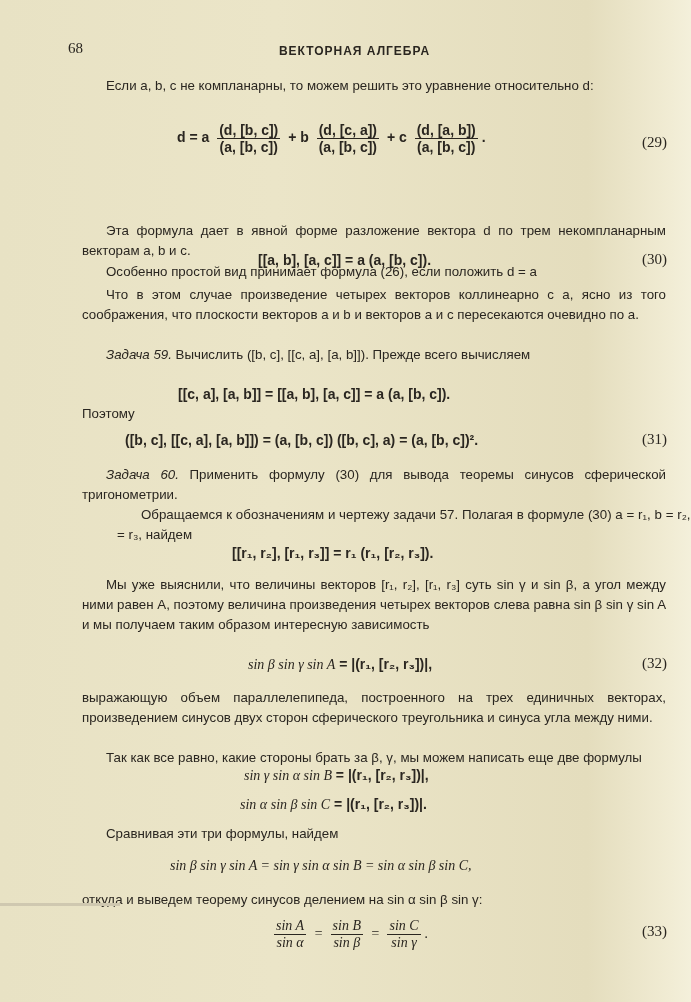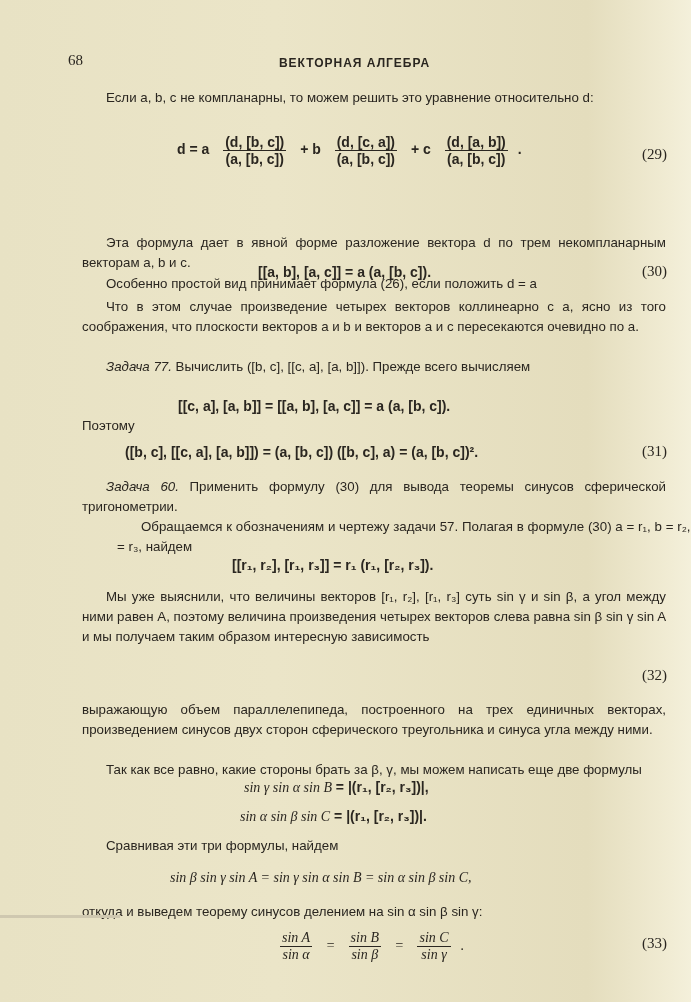--- a/index.html
+++ b/index.html
@@ -3,30 +3,30 @@
 <meta charset="utf-8">
 <style>
   html, body { margin:0; padding:0; }
   body {
     width:691px; height:1002px; overflow:hidden;
     background: linear-gradient(90deg, #e8e2c4 0%, #ebe5c8 40%, #e4ddbd 85%, #f1ecd4 97%, #f4f0db 100%);
     font-family: "Liberation Sans", sans-serif;
     color:#2a2620;
     position:relative;
   }
-  .page { position:absolute; left:0; top:16px; width:691px; height:902px; }
+  .page { position:absolute; left:0; top:4px; width:691px; height:902px; }
   .abs { position:absolute; white-space:nowrap; }
   .header-num { left:68px; top:36px; font-family:"Liberation Serif", serif; font-size:15px; }
   .header-title { left:0; width:691px; text-align:center; top:40px; font-size:12px; letter-spacing:1px; font-weight:bold;margin-left:9px; }
   .p { position:absolute; left:82px; width:584px; font-size:13.3px; line-height:20px; text-align:justify; }
   .ind { text-indent:24px; }
   .ital { font-style:italic; }
   .eq { position:absolute; font-size:14px; font-weight:bold; white-space:nowrap; }
   .eqno { position:absolute; right:24px; font-family:"Liberation Serif", serif; font-size:15px; }
-  .frac { display:inline-block; vertical-align:middle; text-align:center; margin:0 10px; }
+  .frac { display:inline-block; vertical-align:middle; text-align:center; margin:0 4px; }
   .frac .num { display:block; border-bottom:1.3px solid #2a2620; padding:0 2px; }
   .frac .den { display:block; padding:0 2px; }
   .it { font-style:italic; font-family:"Liberation Serif", serif; font-weight:normal; }
   .bottom-edge { position:absolute; left:0; bottom:0; width:120px; height:3px; background:#cfc8b0; }
 </style>
 </head>
 <body>
 
 <div class="page">
 
@@ -56,39 +56,42 @@
 
   <div class="p ind" style="top:178px;margin-top:39px;">Эта формула дает в явной форме разложение вектора d по трем некомпланарным векторам a, b и c.</div>
   <div class="p ind" style="top:218px;margin-top:40px;">Особенно простой вид принимает формула (26), если положить d = a</div>
 
   <div class="eq" style="left:258px; top:248px;">[[a, b], [a, c]] = a (a, [b, c]).</div>
   <div class="eqno" style="top:247px;">(30)</div>
 
   <div class="p ind" style="top:281px;">Что в этом случае произведение четырех векторов коллинеарно с a, ясно из того соображения, что плоскости векторов a и b и векторов a и c пересекаются очевидно по a.</div>
 
   <div class="p ind" style="top:341px;">
-    <span class="ital">Задача 77.</span><span> Вычислить ([b, c], [[c, a], [a, b]]). Прежде всего вычисляем</span>
+    <span class="ital">Задача 59.</span><span> Вычислить ([b, c], [[c, a], [a, b]]). Прежде всего вычисляем</span>
   </div>
 
   <div class="eq" style="left:178px; top:382px;">[[c, a], [a, b]] = [[a, b], [a, c]] = a (a, [b, c]).</div>
 
   <div class="p" style="top:400px;">Поэтому</div>
 
   <div class="eq" style="left:125px; top:428px;">([b, c], [[c, a], [a, b]]) = (a, [b, c]) ([b, c], a) = (a, [b, c])².</div>
   <div class="eqno" style="top:427px;">(31)</div>
 
   <div class="p ind" style="top:461px;">
     <span class="ital">Задача 60.</span><span> Применить формулу (30) для вывода теоремы синусов сферической тригонометрии.</span>
   </div>
   <div class="p ind" style="top:501px;margin-left:35px;">Обращаемся к обозначениям и чертежу задачи 57. Полагая в формуле (30) a = r₁, b = r₂, c = r₃, найдем</div>
 
   <div class="eq" style="left:232px; top:541px;">[[r₁, r₂], [r₁, r₃]] = r₁ (r₁, [r₂, r₃]).</div>
 
   <div class="p ind" style="top:571px;">Мы уже выяснили, что величины векторов [r₁, r₂], [r₁, r₃] суть sin γ и sin β, а угол между ними равен A, поэтому величина произведения четырех векторов слева равна sin β sin γ sin A и мы получаем таким образом интересную зависимость</div>
 
+  <div class="eq" style="left:248px; top:652px;">
+    <span class="it">sin β sin γ sin A</span><span> = |(r₁, [r₂, r₃])|,</span>
+  </div>
   <div class="eqno" style="top:651px;">(32)</div>
 
   <div class="p" style="top:684px;">выражающую объем параллелепипеда, построенного на трех единичных векторах, произведением синусов двух сторон сферического треугольника и синуса угла между ними.</div>
   <div class="p ind" style="top:744px;">Так как все равно, какие стороны брать за β, γ, мы можем написать еще две формулы</div>
 
   <div class="eq" style="left:240px; top:792px;">
     <span class="it">sin α sin β sin C</span><span> = |(r₁, [r₂, r₃])|.</span>
   </div>
   <div class="eq" style="left:244px; top:763px;">
     <span class="it">sin γ sin α sin B</span><span> = |(r₁, [r₂, r₃])|,</span>

